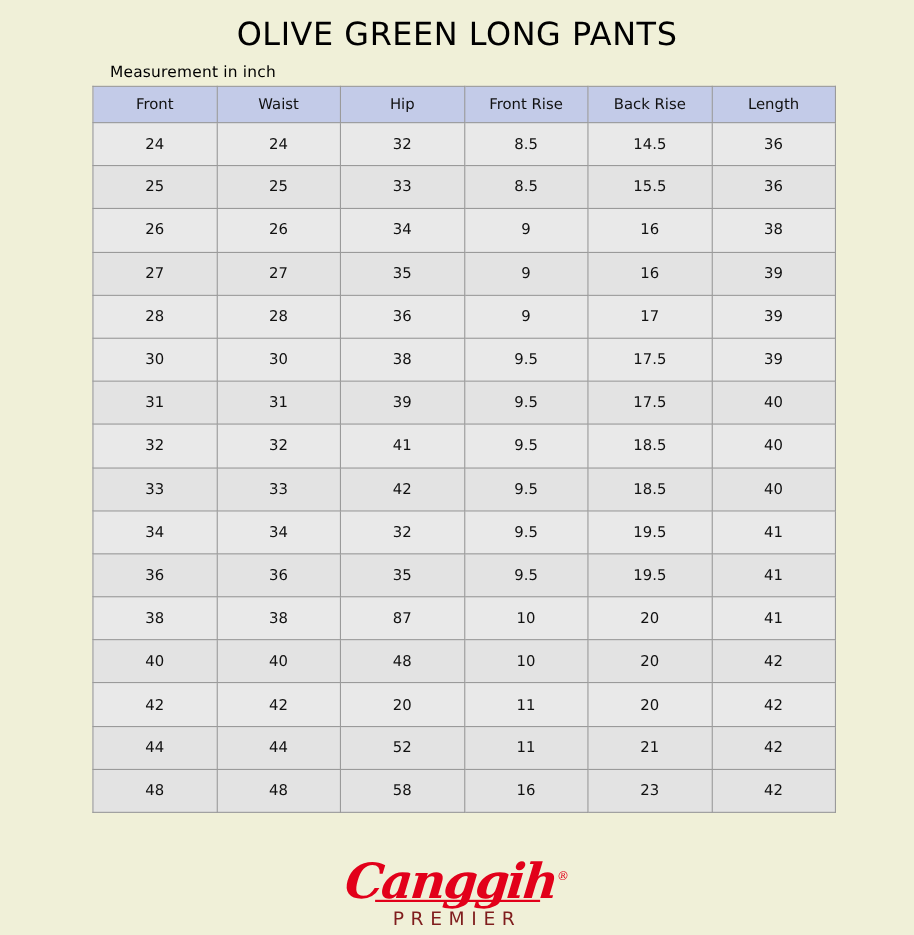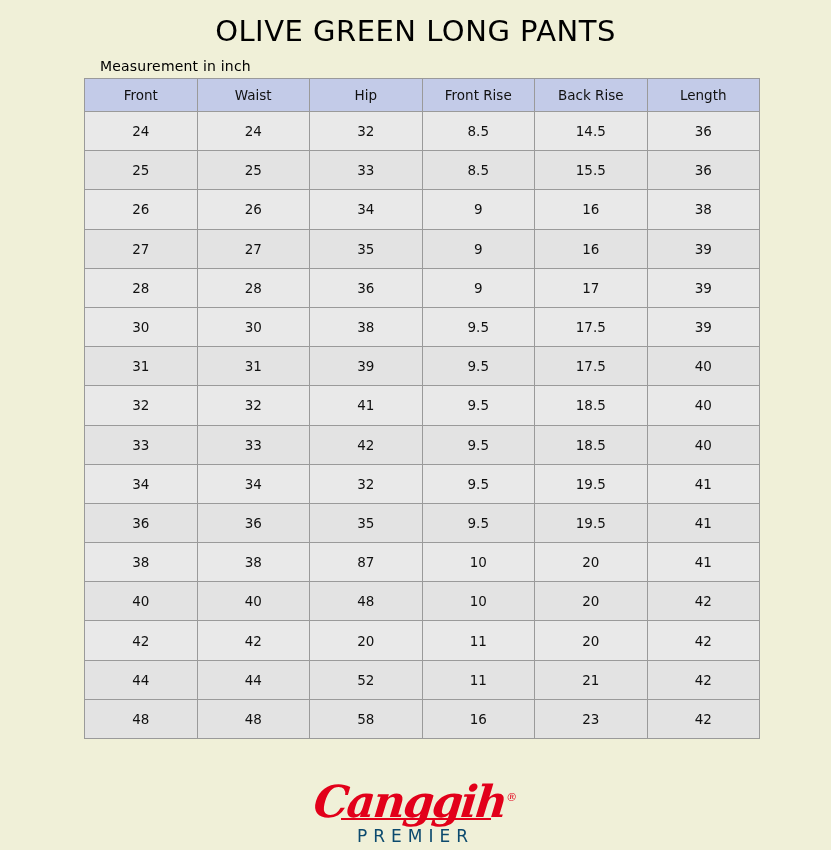--- a/index.html
+++ b/index.html
@@ -103,21 +103,21 @@
   .logo-underline {
     width: 150px;
     height: 2px;
     background: #e2001a;
     margin: -6px auto 0 auto;
   }
   .logo-sub {
     font-family: "DejaVu Sans", sans-serif;
     font-size: 17px;
     letter-spacing: 6px;
-    color: #0c4a6e;
+    color: #7f1d1d;
     margin-top: 6px;
   }
 </style>
 </head>
 <body>
 
 <div class="page">
 
   <h1 class="title">OLIVE GREEN LONG PANTS</h1>
 

